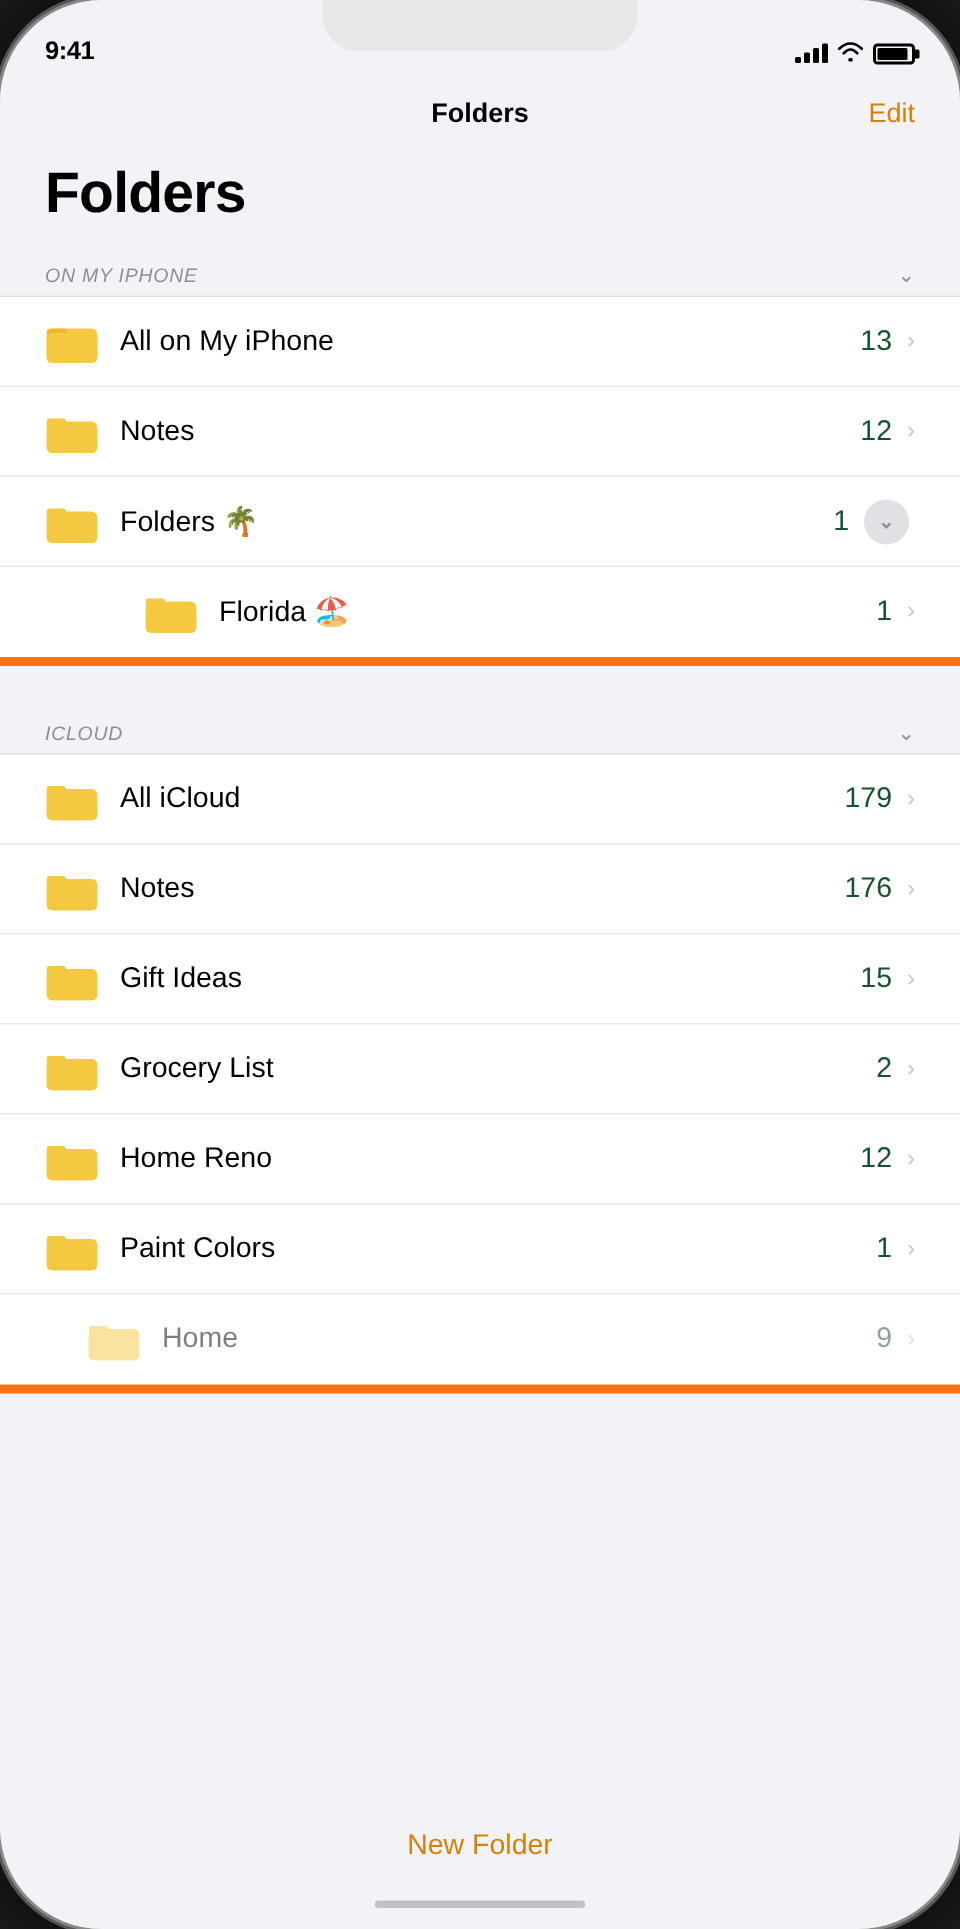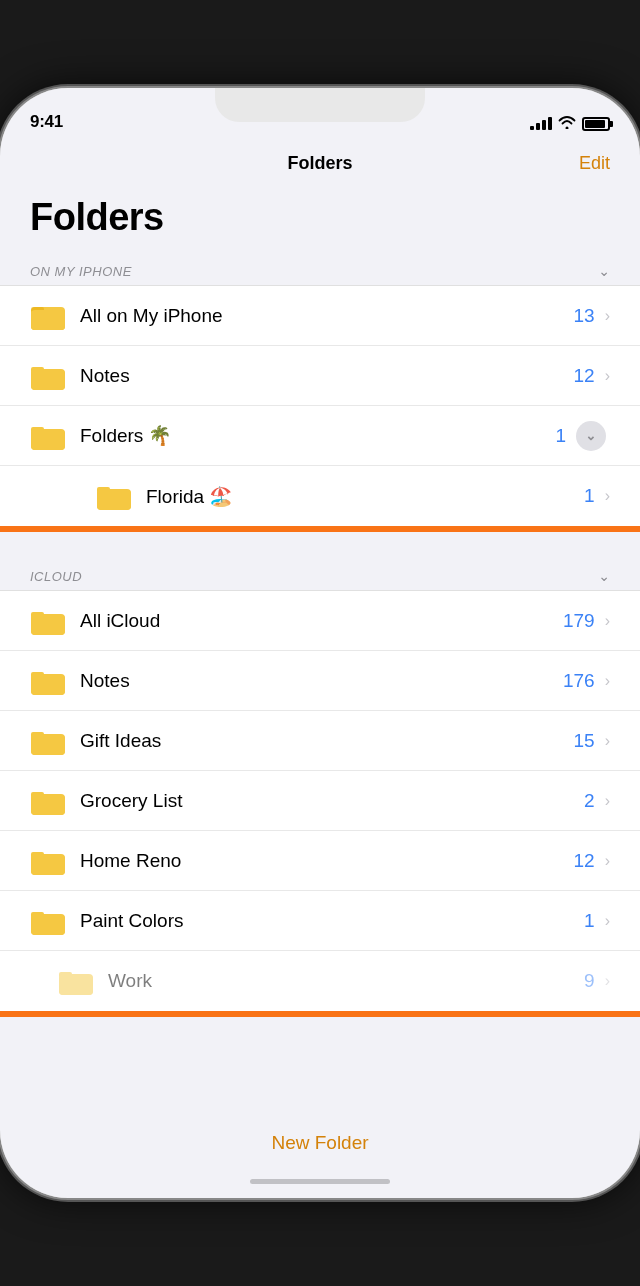--- a/index.html
+++ b/index.html
@@ -8,21 +8,21 @@
       background: #1a1a1a;
       display: flex;
       justify-content: center;
       align-items: center;
       min-height: 100vh;
       font-family: -apple-system, 'SF Pro Display', 'Helvetica Neue', sans-serif;
     }
 
     .phone-frame {
       width: 640px;
-      height: 1110px;
+      height: 1286px;
       background: #e8e8e8;
       border-radius: 68px;
       position: relative;
       box-shadow:
         0 0 0 2px #888,
         0 0 0 4px #555,
         0 0 40px rgba(0,0,0,0.8),
         inset 0 0 0 2px #ccc;
       overflow: hidden;
     }
@@ -250,21 +250,21 @@
 
     .folder-name {
       flex: 1;
       font-size: 19px;
       color: #000;
       font-weight: 400;
     }
 
     .folder-count {
       font-size: 19px;
-      color: #3b82f6;
+      color: #14532d;
       margin-right: 10px;
     }
 
     .chevron-right {
       color: #c7c7cc;
       font-size: 16px;
       font-weight: 500;
     }
 
     .expand-btn {
@@ -509,21 +509,21 @@
         </div>
 
         <div class="folder-item" style="opacity:0.5; overflow:hidden; max-height:55px;">
           <div class="folder-icon">
             <svg class="folder-svg" viewBox="0 0 34 28" fill="none">
               <rect x="0" y="8" width="34" height="20" rx="4" fill="#F5C842"></rect>
               <rect x="0" y="5" width="13" height="6" rx="2" fill="#F5C842"></rect>
               <rect x="0" y="7" width="34" height="21" rx="4" fill="#F5C842"></rect>
             </svg>
           </div>
-          <span class="folder-name">Work</span>
+          <span class="folder-name">Home</span>
           <span class="folder-count">9</span>
           <span class="chevron-right">›</span>
         </div>
       </div>
 
     </div>
 
     <div class="new-folder-bar">
       <span class="new-folder-btn">New Folder</span>
     </div>

